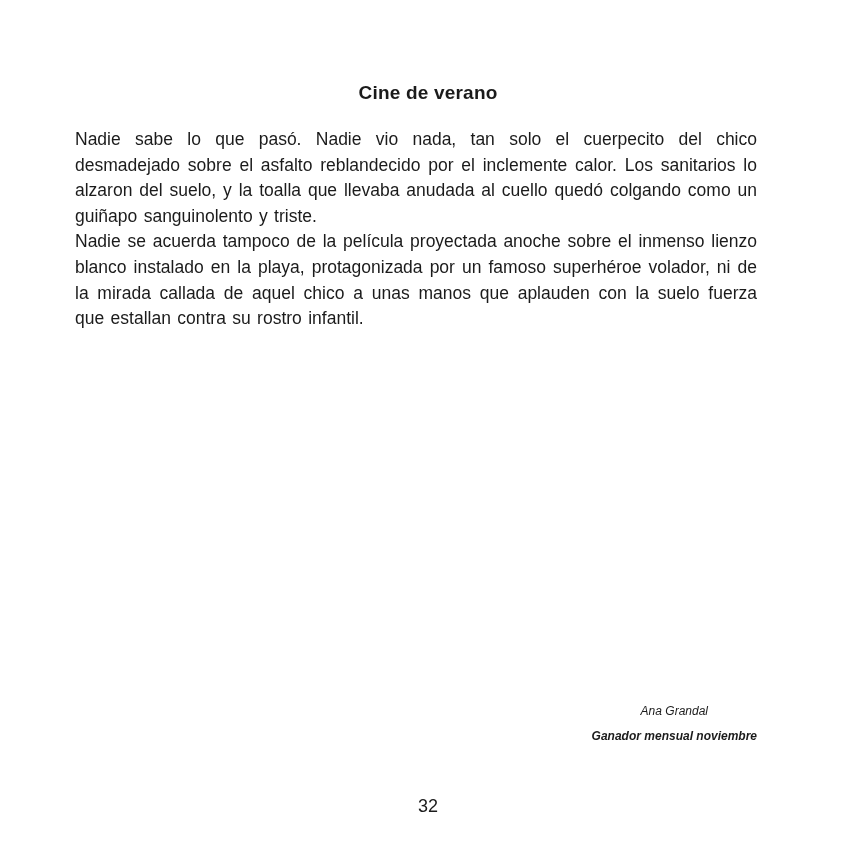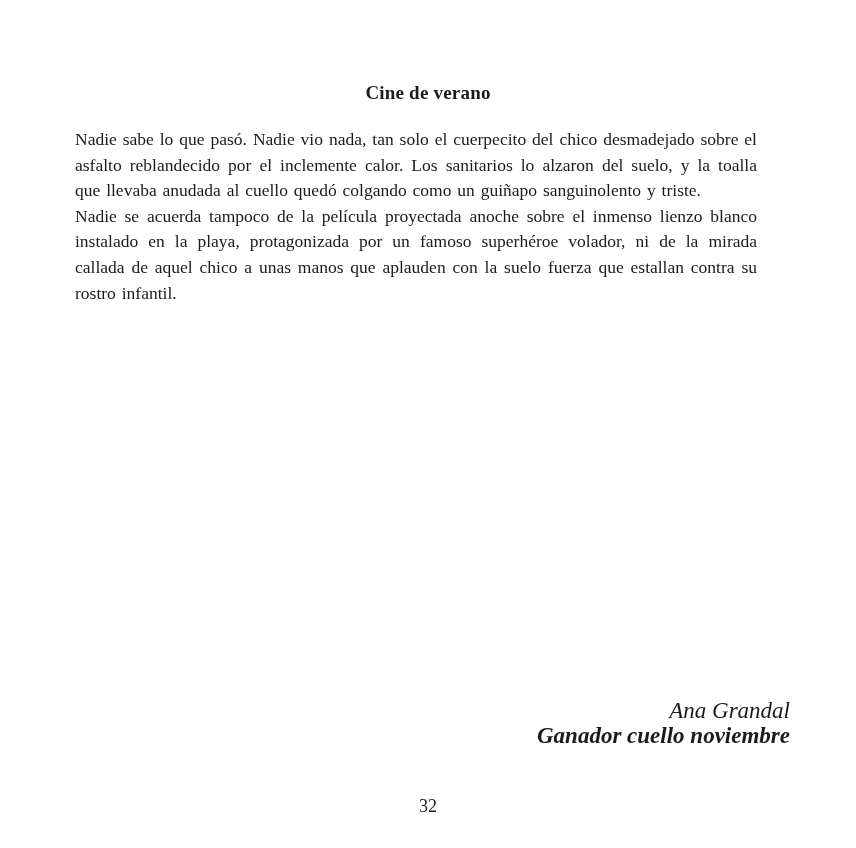--- a/index.html
+++ b/index.html
@@ -5,21 +5,21 @@
   html, body {
     margin: 0;
     padding: 0;
     background: #ffffff;
   }
   .page {
     position: relative;
     width: 856px;
     height: 848px;
     background: #ffffff;
-    font-family: Liberation Serif, serif;
+    font-family: Liberation Sans, sans-serif;
     color: #1b1b1b;
     overflow: hidden;
   }
   .title {
     position: absolute;
     top: 82px;
     left: 0;
     width: 100%;
     margin: 0;
     text-align: center;
@@ -36,24 +36,24 @@
     line-height: 25.6px;
     text-align: justify;
     word-spacing: 1.5px;
   }
   .body-text p {
     margin: 0;
   }
   .attribution {
     position: absolute;
     top: 699px;
-    right: 66px;
-    text-align: right;
+    right: 99px;
+    text-align: center;
     font-style: italic;
-    font-size: 23px;
+    font-size: 12px;
     line-height: 24.5px;
   }
   .attribution .award {
     font-weight: bold;
   }
   .page-number {
     position: absolute;
     top: 796px;
     left: 0;
     width: 100%;
@@ -67,17 +67,17 @@
 <div class="page">
   <h1 class="title">Cine de verano</h1>
 
   <div class="body-text">
     <p>Nadie sabe lo que pasó. Nadie vio nada, tan solo el cuerpecito del chico desmadejado sobre el asfalto reblandecido por el inclemente calor. Los sanitarios lo alzaron del suelo, y la toalla que llevaba anudada al cuello quedó colgando como un guiñapo sanguinolento y triste.</p>
     <p>Nadie se acuerda tampoco de la película proyectada anoche sobre el inmenso lienzo blanco instalado en la playa, protagonizada por un famoso superhéroe volador, ni de la mirada callada de aquel chico a unas manos que aplauden con la suelo fuerza que estallan contra su rostro infantil.</p>
   </div>
 
   <div class="attribution">
     <div class="author">Ana Grandal</div>
-    <div class="award">Ganador cuello noviembre</div>
+    <div class="award">Ganador mensual noviembre</div>
   </div>
 
   <div class="page-number">32</div>
 </div>
 
 </body></html>

